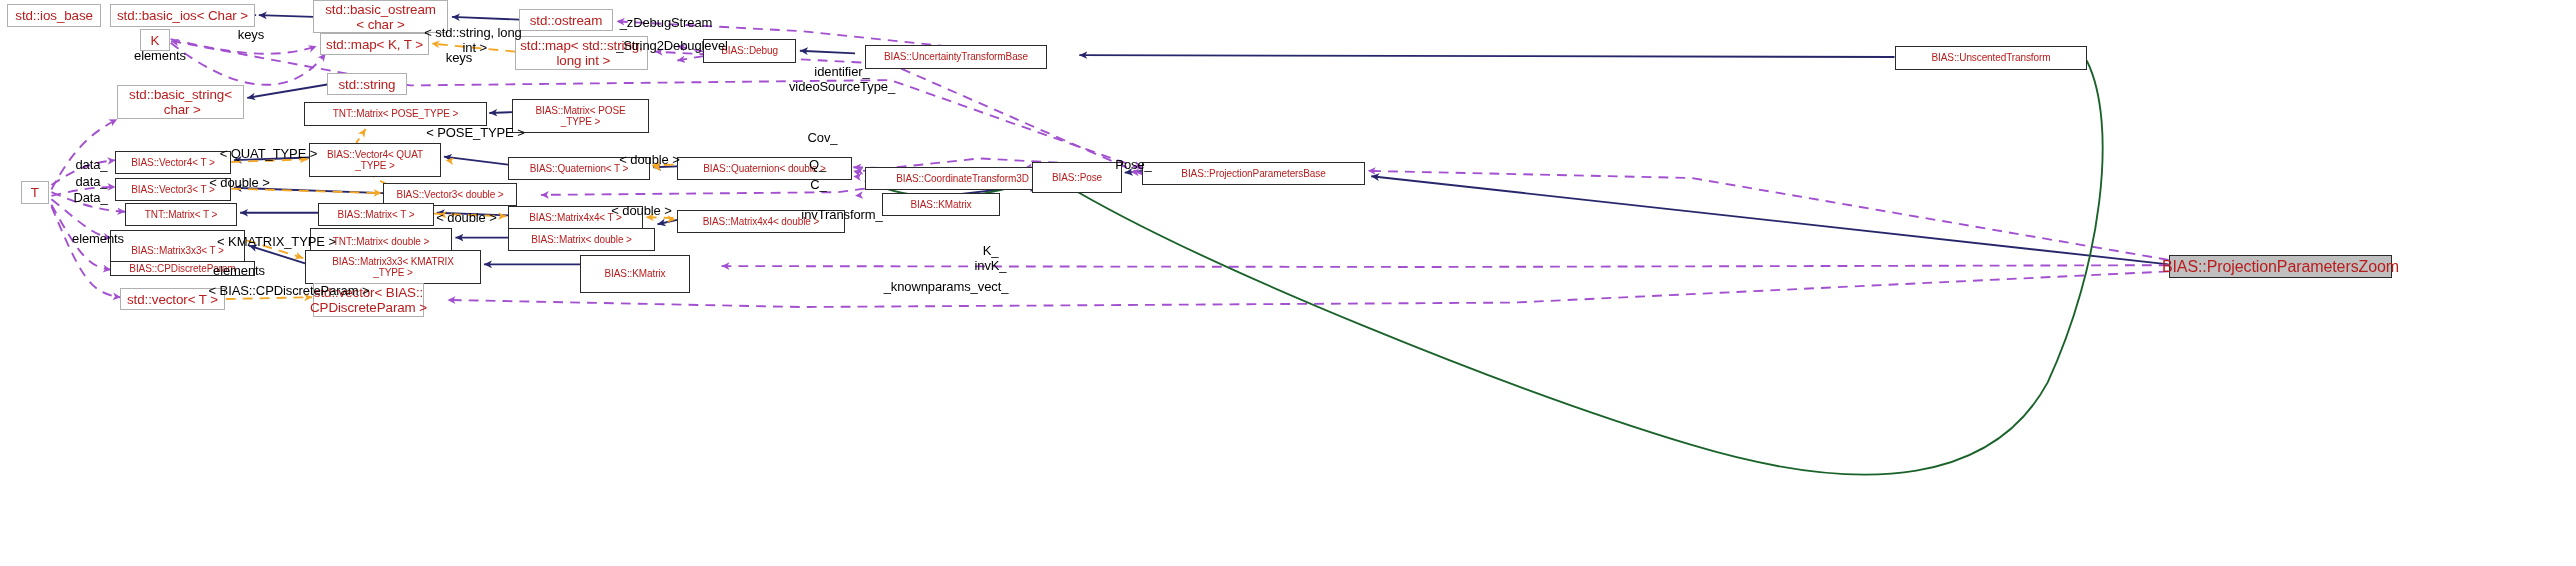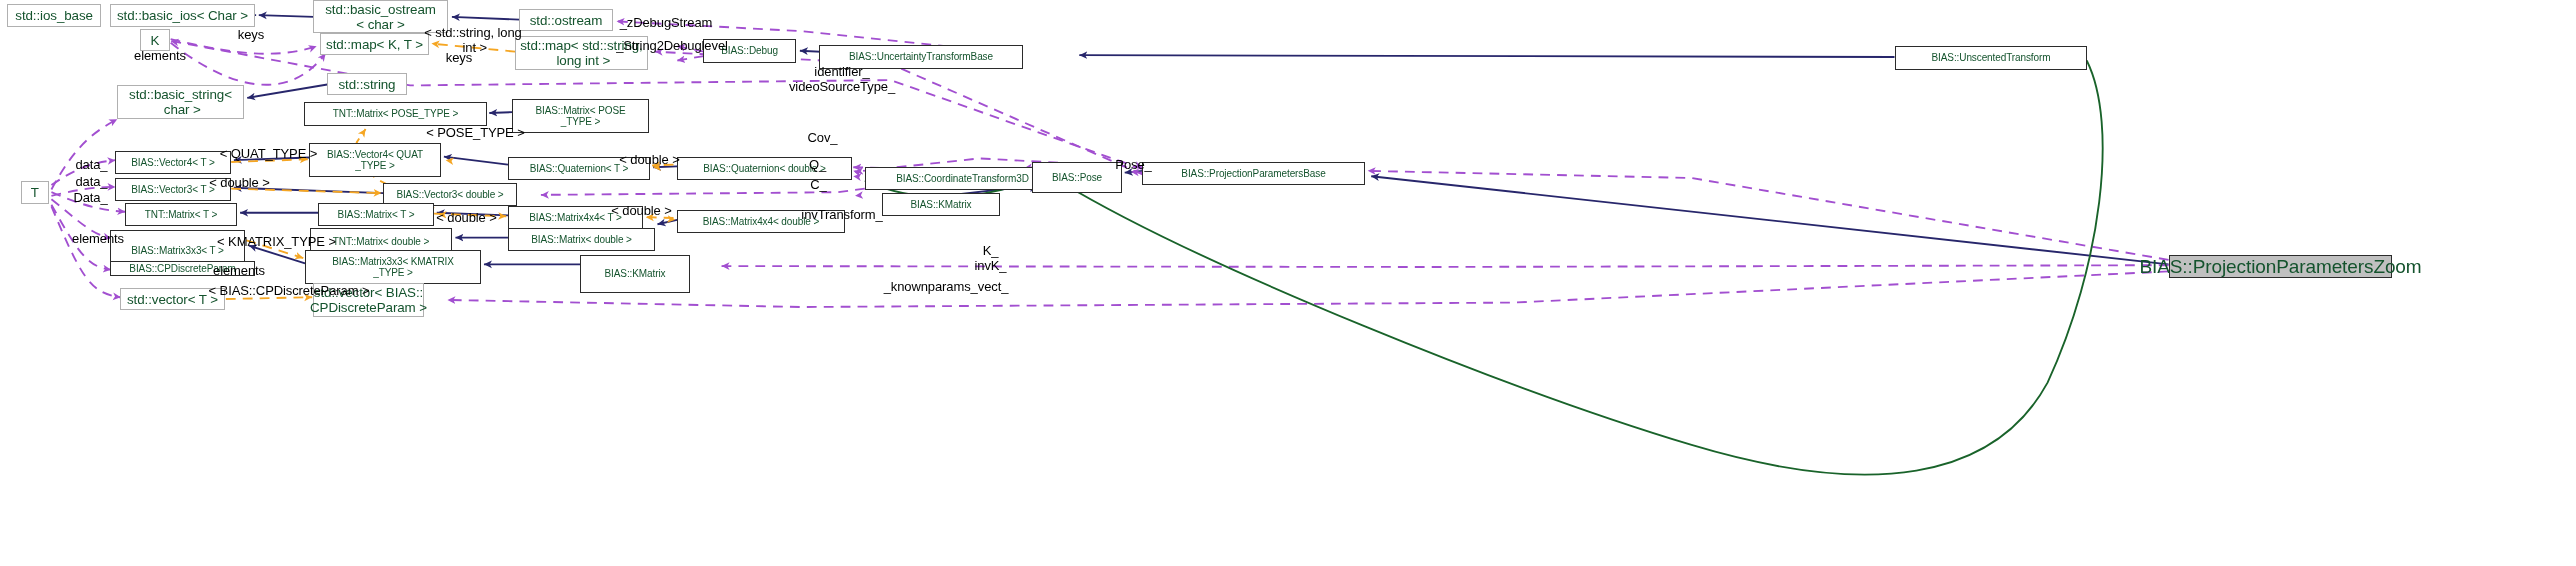--- a/index.html
+++ b/index.html
@@ -26,35 +26,35 @@
   .node {
     position: absolute;
     box-sizing: border-box;
     background: #ffffff;
     display: flex;
     align-items: center;
     justify-content: center;
     text-align: center;
     line-height: 1.12;
     white-space: pre;
-    color: #14532d;
+    color: #b91c1c;
     letter-spacing: -0.1px;
   }
   .node.plain {
     border: 0.9px solid #b0b0b0;
     font-size: 13.4px;
   }
   .node.bold {
     border: 1.8px solid #2b2b2b;
     font-size: 10px;
   }
   .node.highlight {
     border: 1.8px solid #2b2b2b;
     background: #c0c0c0;
-    font-size: 19px;
+    font-size: 16px;
   }
   .edge-label {
     position: absolute;
     font-size: 13px;
     color: #000000;
     white-space: pre;
     text-align: center;
     line-height: 1.12;
     letter-spacing: -0.1px;
   }
@@ -161,21 +161,21 @@
   <div class="node plain" style="left:7.1px;top:3.6px;width:94px;height:23px">std::ios_base</div>
   <div class="node plain" style="left:110px;top:3.6px;width:145px;height:23px">std::basic_ios&lt; Char &gt;</div>
   <div class="node plain" style="left:313px;top:0px;width:135px;height:33px">std::basic_ostream
 &lt; char &gt;</div>
   <div class="node plain" style="left:519px;top:9px;width:94px;height:22px">std::ostream</div>
   <div class="node plain" style="left:140px;top:29px;width:30px;height:22px">K</div>
   <div class="node plain" style="left:320px;top:33px;width:109px;height:22px">std::map&lt; K, T &gt;</div>
   <div class="node plain" style="left:515px;top:36px;width:133px;height:34px">std::map&lt; std::string,
  long int &gt;</div>
   <div class="node bold" style="left:703px;top:39px;width:93px;height:24px">BIAS::Debug</div>
-  <div class="node bold" style="left:819px;top:45px;width:204px;height:24px">BIAS::UncertaintyTransformBase</div>
+  <div class="node bold" style="left:865px;top:45px;width:182px;height:24px">BIAS::UncertaintyTransformBase</div>
   <div class="node bold" style="left:1895px;top:46px;width:192px;height:24px">BIAS::UnscentedTransform</div>
   <div class="node plain" style="left:117px;top:85px;width:127px;height:34px">std::basic_string&lt;
  char &gt;</div>
   <div class="node plain" style="left:327px;top:73px;width:80px;height:22px">std::string</div>
   <div class="node bold" style="left:304px;top:102px;width:183px;height:24px">TNT::Matrix&lt; POSE_TYPE &gt;</div>
   <div class="node bold" style="left:512px;top:99px;width:137px;height:34px">BIAS::Matrix&lt; POSE
 _TYPE &gt;</div>
   <div class="node bold" style="left:115px;top:151px;width:116px;height:23px">BIAS::Vector4&lt; T &gt;</div>
   <div class="node bold" style="left:309px;top:143px;width:132px;height:34px">BIAS::Vector4&lt; QUAT
 _TYPE &gt;</div>

